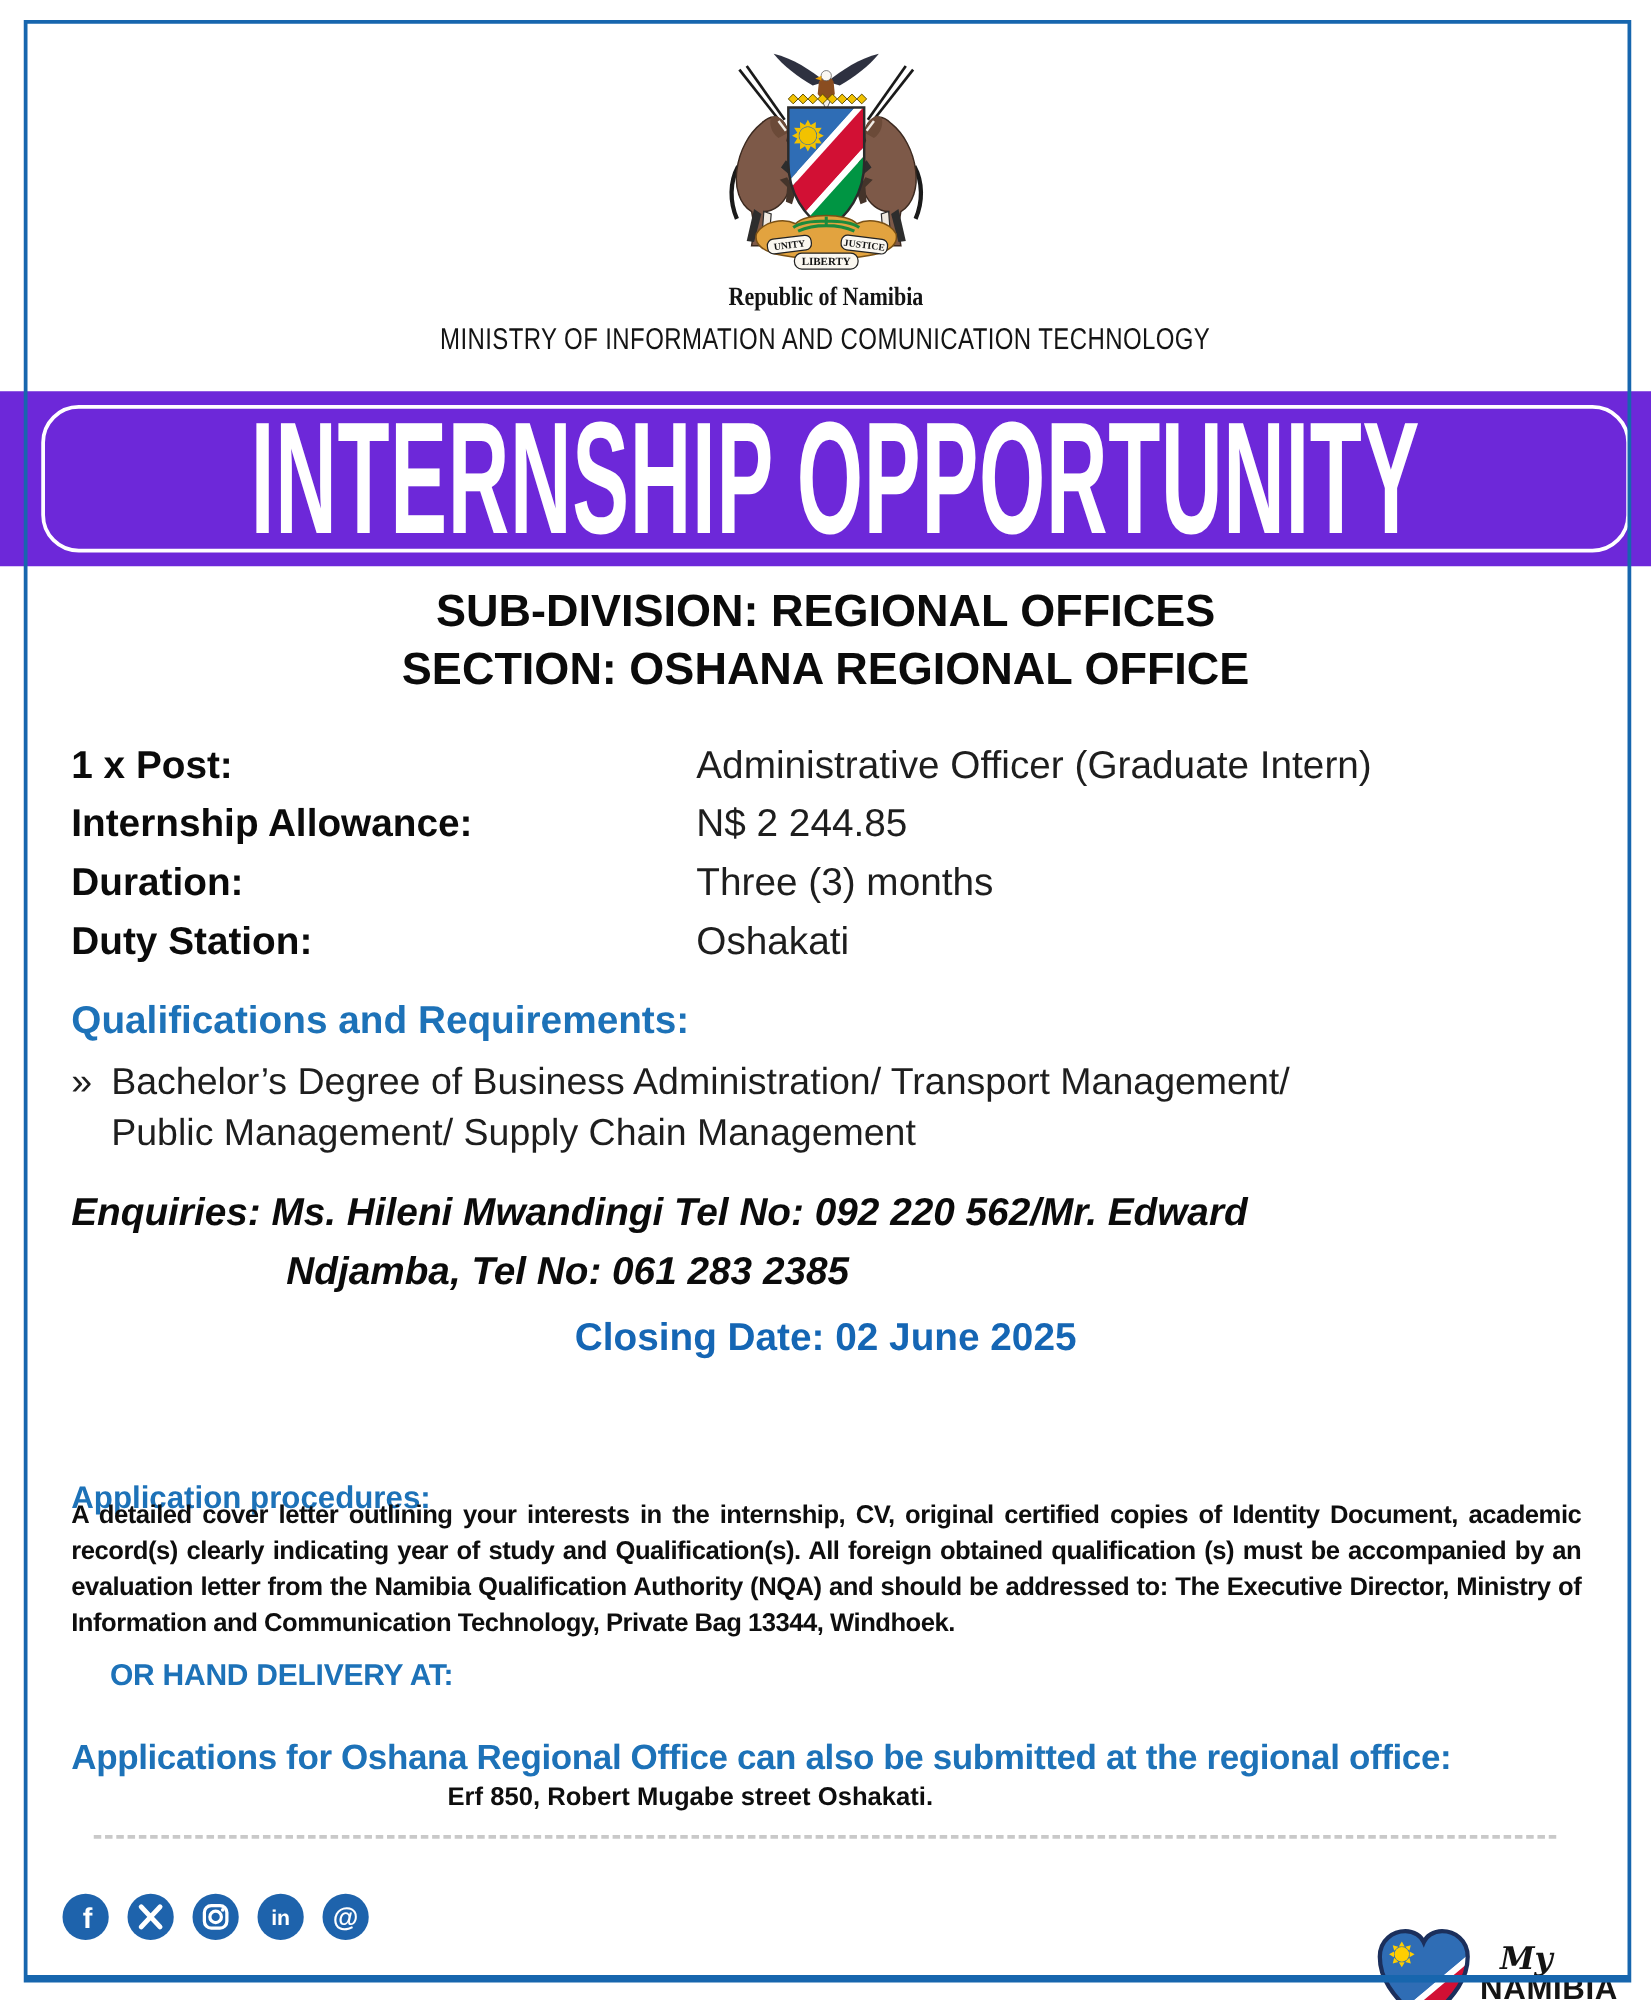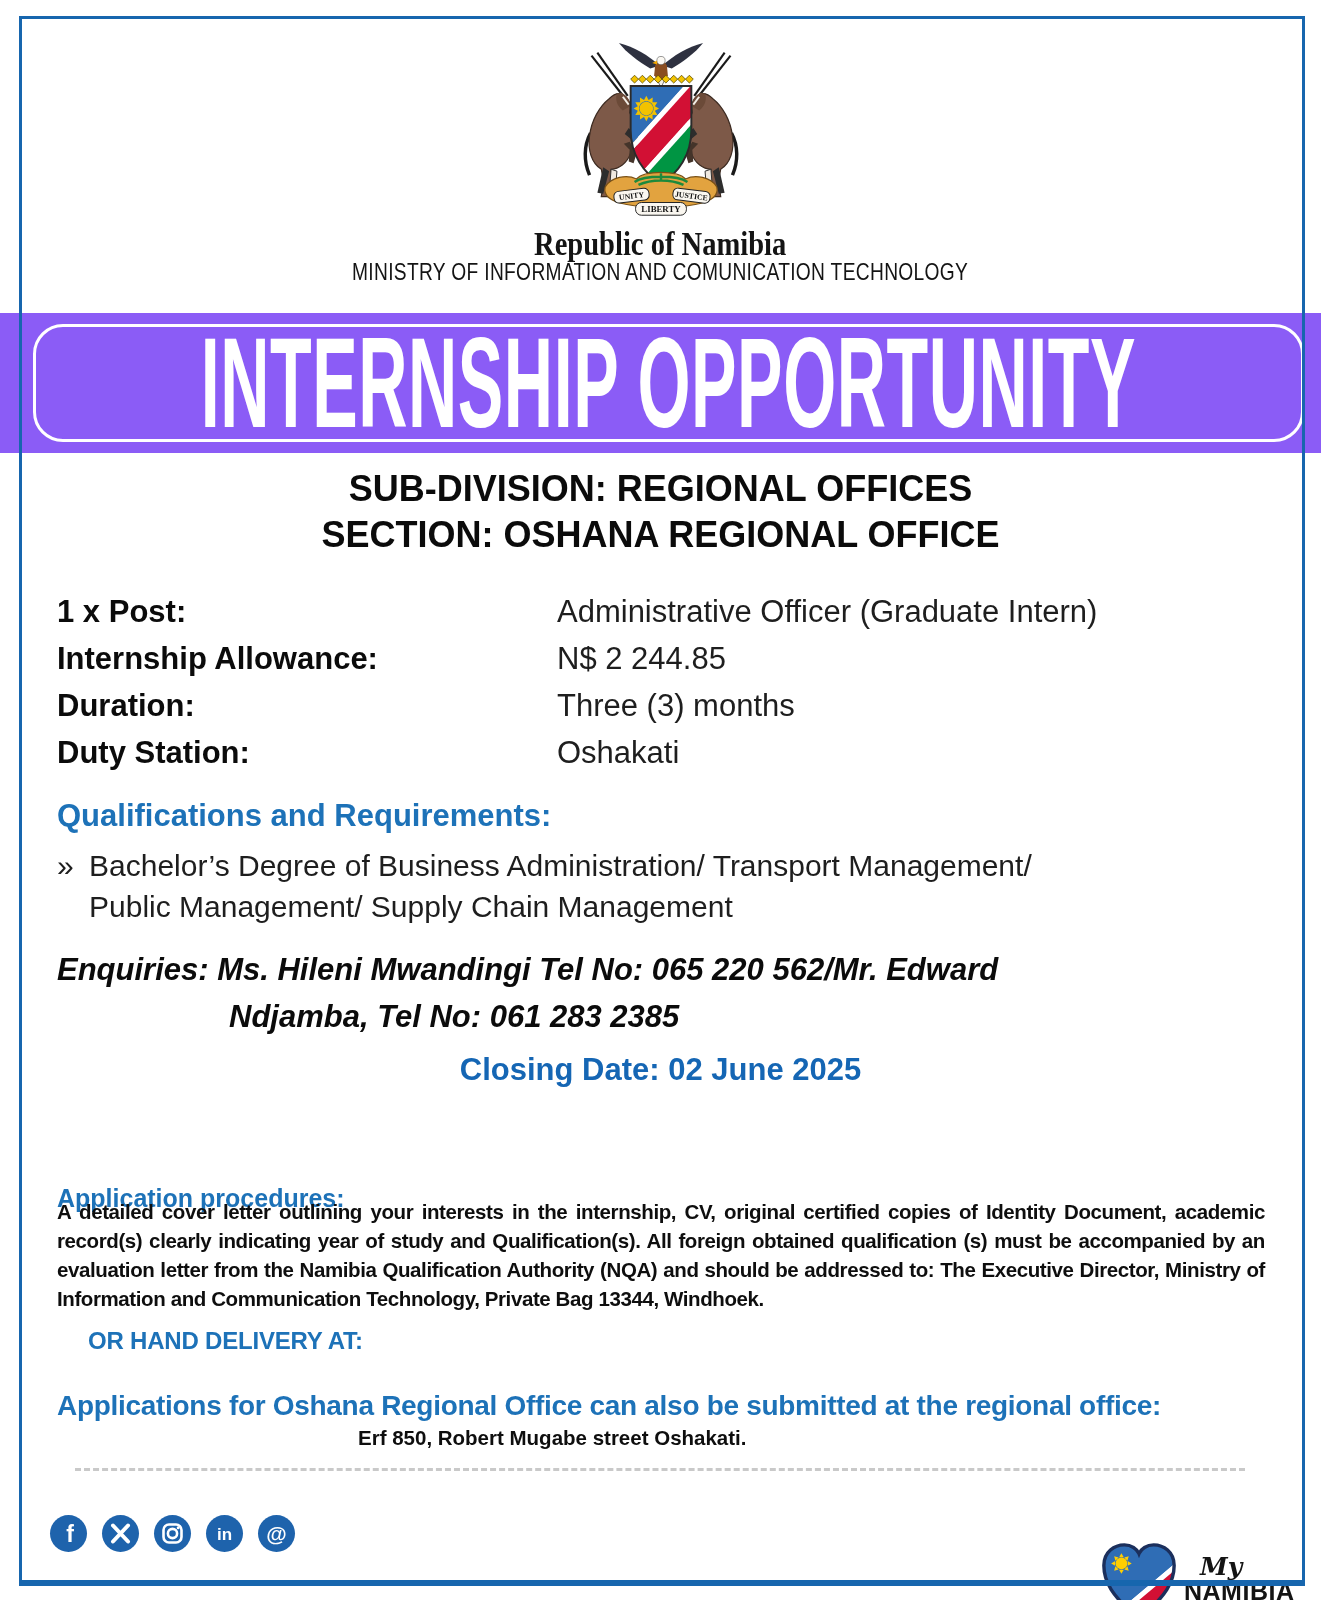--- a/index.html
+++ b/index.html
@@ -3,27 +3,27 @@
 <meta charset="utf-8">
 <style>
   html,body{margin:0;padding:0;background:#ffffff;}
   .page{position:relative;width:1321px;height:1600px;background:#fff;overflow:hidden;
         font-family:"Liberation Sans",sans-serif;color:#111;}
   .frame{position:absolute;left:19px;top:16px;right:16px;bottom:14px;
          border:3px solid #1766ae;border-bottom-width:6px;z-index:6;pointer-events:none;}
   
   .coat{position:absolute;top:40px;left:50%;transform:translateX(-50%);z-index:1;}
   .republic{position:absolute;top:225px;width:100%;text-align:center;
-            font-family:"Liberation Serif",serif;font-weight:700;font-size:34px;color:#141414;}
+            font-family:"Liberation Serif",serif;font-weight:700;font-size:21px;color:#141414;}
   .republic span{display:inline-block;transform:scaleX(0.84);transform-origin:center;}
   .ministry{position:absolute;top:258px;width:100%;text-align:center;font-size:24px;
             font-weight:400;color:#141414;letter-spacing:0.4px;}
   .ministry span{display:inline-block;transform:scaleX(0.8);transform-origin:center;white-space:nowrap;}
   
-  .banner{position:absolute;top:313px;left:0;width:100%;height:140px;background:#8b5cf6;z-index:2;}
+  .banner{position:absolute;top:313px;left:0;width:100%;height:140px;background:#6d28d9;z-index:2;}
   .banner-inner{position:absolute;top:11px;bottom:11px;left:33px;right:17px;
                 border:3px solid #fff;border-radius:30px;
                 display:flex;align-items:center;justify-content:center;overflow:visible;}
   .banner-title{font-weight:700;font-size:124px;line-height:1;color:#fff;white-space:nowrap;
                 transform:scale(0.55,1.03);transform-origin:center;letter-spacing:1px;}
   
   .division{position:absolute;top:466px;width:100%;text-align:center;font-weight:700;
             font-size:36px;line-height:46px;color:#0b0b0b;z-index:1;}
   
   .details{position:absolute;top:588px;left:57px;right:40px;font-size:31px;line-height:47px;z-index:1;}
@@ -199,21 +199,21 @@
     <div class="q-item">
       <div class="q-bullet">»</div>
       <div>
         <div>Bachelor’s Degree of Business Administration/ Transport Management/</div>
         <div>Public Management/ Supply Chain Management</div>
       </div>
     </div>
   </div>
 
   <div class="enquiries">
-    <div>Enquiries: Ms. Hileni Mwandingi Tel No: 065 220 562/Mr. Edward</div>
+    <div>Enquiries: Ms. Hileni Mwandingi Tel No: 092 220 562/Mr. Edward</div>
     <div class="l2">Ndjamba, Tel No: 061 283 2385</div>
   </div>
 
   <div class="closing">Closing Date: 02 June 2025</div>
 
   <div class="app-heading">Application procedures:</div>
   <div class="app-body">A detailed cover letter outlining your interests in the internship, CV, original certified copies of Identity Document, academic record(s) clearly indicating year of study and Qualification(s). All foreign obtained qualification (s) must be accompanied by an evaluation letter from the Namibia Qualification Authority (NQA) and should be addressed to: The Executive Director, Ministry of Information and Communication Technology, Private Bag 13344, Windhoek.</div>
 
   <div class="hand">
     <div class="hand-label">OR HAND DELIVERY AT:</div>

